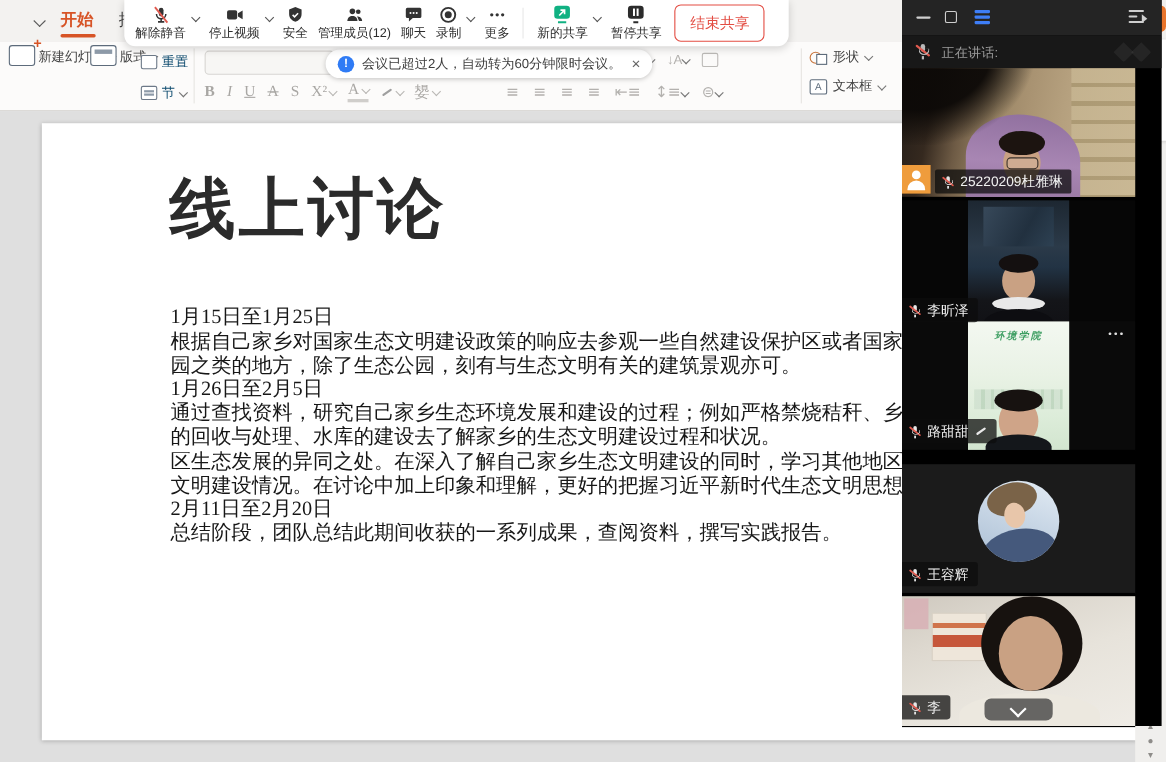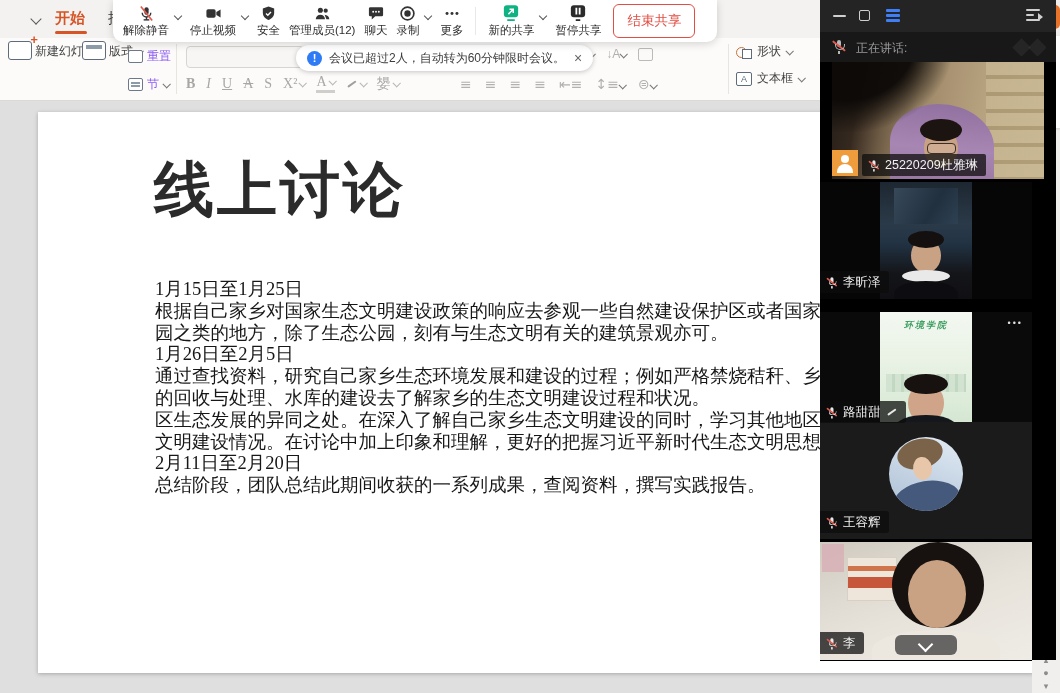--- a/index.html
+++ b/index.html
@@ -15,21 +15,21 @@
 
   
   .ribbon { position:absolute; left:0; top:38px; width:1060px; height:63px; background:#fcfbfa; border-bottom:1px solid #dcdad7; }
   .rb-sep { position:absolute; top:6px; width:1px; height:50px; background:#e7e5e2; }
   .rb-big { position:absolute; top:3px; display:flex; flex-direction:row; align-items:flex-end; gap:3px; color:#444; font-size:12px; cursor:default;font-family:Liberation Mono, monospace; }
   .rb-big .lbl { display:flex; align-items:center; gap:3px; white-space:nowrap; }
   .icon-slide { width:24px; height:19px; border:1.6px solid #5d6b7b; border-radius:3px; position:relative; background:#fff; }
   .icon-slide::after { content:"+"; position:absolute; right:-7px; top:-9px; color:#d75426; font-size:13px; font-weight:bold; }
   .icon-layout { width:24px; height:19px; border:1.6px solid #5d6b7b; border-radius:3px; position:relative; background:#fff; }
   .icon-layout::after { content:""; position:absolute; left:3px; top:3px; right:3px; height:4px; background:#8d9aa8; }
-  .rb-small { position:absolute; display:flex; align-items:center; gap:4px; font-size:12px; color:#8b5cf6; white-space:nowrap;text-align:center; }
+  .rb-small { position:absolute; display:flex; align-items:center; gap:4px; font-size:12px; color:#0c4a6e; white-space:nowrap;text-align:center; }
   .icon-box14 { width:15px; height:13px; border:1.4px solid #6d7988; border-radius:2px; background:#fff; position:relative; }
   .icon-box14.lines::after { content:""; position:absolute; left:2px; right:2px; top:3px; height:1.5px; background:#8d9aa8; box-shadow:0 3px 0 #8d9aa8; }
   .cv { display:inline-block; width:6px; height:6px; border-right:1.3px solid #777; border-bottom:1.3px solid #777; transform:rotate(45deg) translateY(-1px); }
   .fontbox { position:absolute; left:186px; top:8px; width:118px; height:22px; border:1px solid #d7d5d2; border-radius:4px; background:#f7f6f4; }
   .fmt-row { position:absolute; left:186px; top:36px; display:flex; align-items:center; gap:11px; color:#a9a7a4; font-size:14px; font-family:"Liberation Serif", serif; }
   .fmt-row .it { display:flex; align-items:center; gap:2px; }
   .fmt-row .cv { border-color:#b9b7b4; }
   .align-row { position:absolute; left:460px; top:38px; display:flex; align-items:center; gap:13px; color:#b3b1ae; font-size:14px; }
   .tools-row { position:absolute; left:548px; top:9px; display:flex; align-items:center; gap:12px; color:#b3b1ae; font-size:12px; }
   .gray-box { width:15px; height:13px; border:1.4px solid #bcbab7; border-radius:2px; background:#fbfaf9; }
@@ -95,21 +95,21 @@
 
   
   .tile { position:absolute; left:0; width:212px; height:118px; overflow:hidden; background:#0a0a0a; border-bottom:1px solid #000; }
   .nametag { position:absolute; left:0; bottom:6px; height:22px; background:rgba(12,12,12,.74); display:flex; align-items:center; gap:5px; padding:0 8px 0 5px; border-radius:0 3px 3px 0; z-index:5; }
   .nametag .nm { font-size:12.5px; color:#f2f2f2; white-space:nowrap; }
   .vcol { position:absolute; left:60px; top:0; width:92px; height:100%; }
   .face { position:absolute; border-radius:50%; background:#c9a183; }
   .hair { position:absolute; border-radius:50%; background:#17120f; }
 
   
-  .t1 { background:linear-gradient(100deg,#241d18 0%,#35291f 14%,#6e5b45 26%,#9c8767 40%,#a99372 52%,#b5a07e 66%,#c0ad8a 82%,#cab794 100%);margin-left:12px; }
+  .t1 { background:linear-gradient(100deg,#241d18 0%,#35291f 14%,#6e5b45 26%,#9c8767 40%,#a99372 52%,#b5a07e 66%,#c0ad8a 82%,#cab794 100%); }
   .t1-dark { position:absolute; left:-30px; top:-40px; width:150px; height:110px; background:radial-gradient(ellipse at 30% 20%, rgba(12,9,7,.96) 45%, rgba(12,9,7,0) 72%); }
   .t1-shelf { position:absolute; right:0; top:0; width:58px; height:100%; background:repeating-linear-gradient(180deg,#c9b894 0 13px,#a8966f 13px 17px); opacity:.75; }
   .t1-canopy { position:absolute; left:58px; top:42px; width:104px; height:80px; background:linear-gradient(185deg,#8f6f9e 0%,#a886b3 55%,#96759f 100%); border-radius:46% 54% 0 0; }
   .t1-face { left:92px; top:66px; width:34px; height:40px; }
   .t1-face::before { content:""; position:absolute; left:-4px; top:-9px; right:-4px; height:22px; background:#1c1410; border-radius:50%; }
   .t1-face::after { content:""; position:absolute; left:3px; top:15px; width:27px; height:9px; border:1.5px solid #39302a; border-radius:4px; background:rgba(255,255,255,.12); }
   .badge-member { position:absolute; left:0; bottom:3px; width:26px; height:26px; background:#ef9c3c; z-index:6; }
   .badge-member::before { content:""; position:absolute; left:9px; top:5px; width:8px; height:8px; border-radius:50%; background:#fff; }
   .badge-member::after { content:""; position:absolute; left:5px; top:14px; width:16px; height:9px; border-radius:8px 8px 0 0; background:#fff; }
   .t1 .nametag { left:30px; bottom:3px; border-radius:2px; }
@@ -431,21 +431,21 @@
     </div>
     <div class="nametag">
       <span class="mic" style="--mc:#e8e8e8; transform:scale(.8);">
           <span class="sl"></span>
           <span class="st"></span>
         </span>
       <span class="nm">李昕泽</span>
     </div>
   </div>
 
-  <div class="tile t3" style="top:312px;">
+  <div class="tile t3" style="top:292px;">
     <div class="vcol">
       <div class="t3-bgtext">环境学院</div>
       <div class="t3-building"></div>
       <div class="face t3-face"></div>
       <div class="t3-shoulder"></div>
     </div>
     <div class="t3-more">•••</div>
     <div class="nametag">
       <span class="mic" style="--mc:#e8e8e8; transform:scale(.8);">
           <span class="sl"></span>

